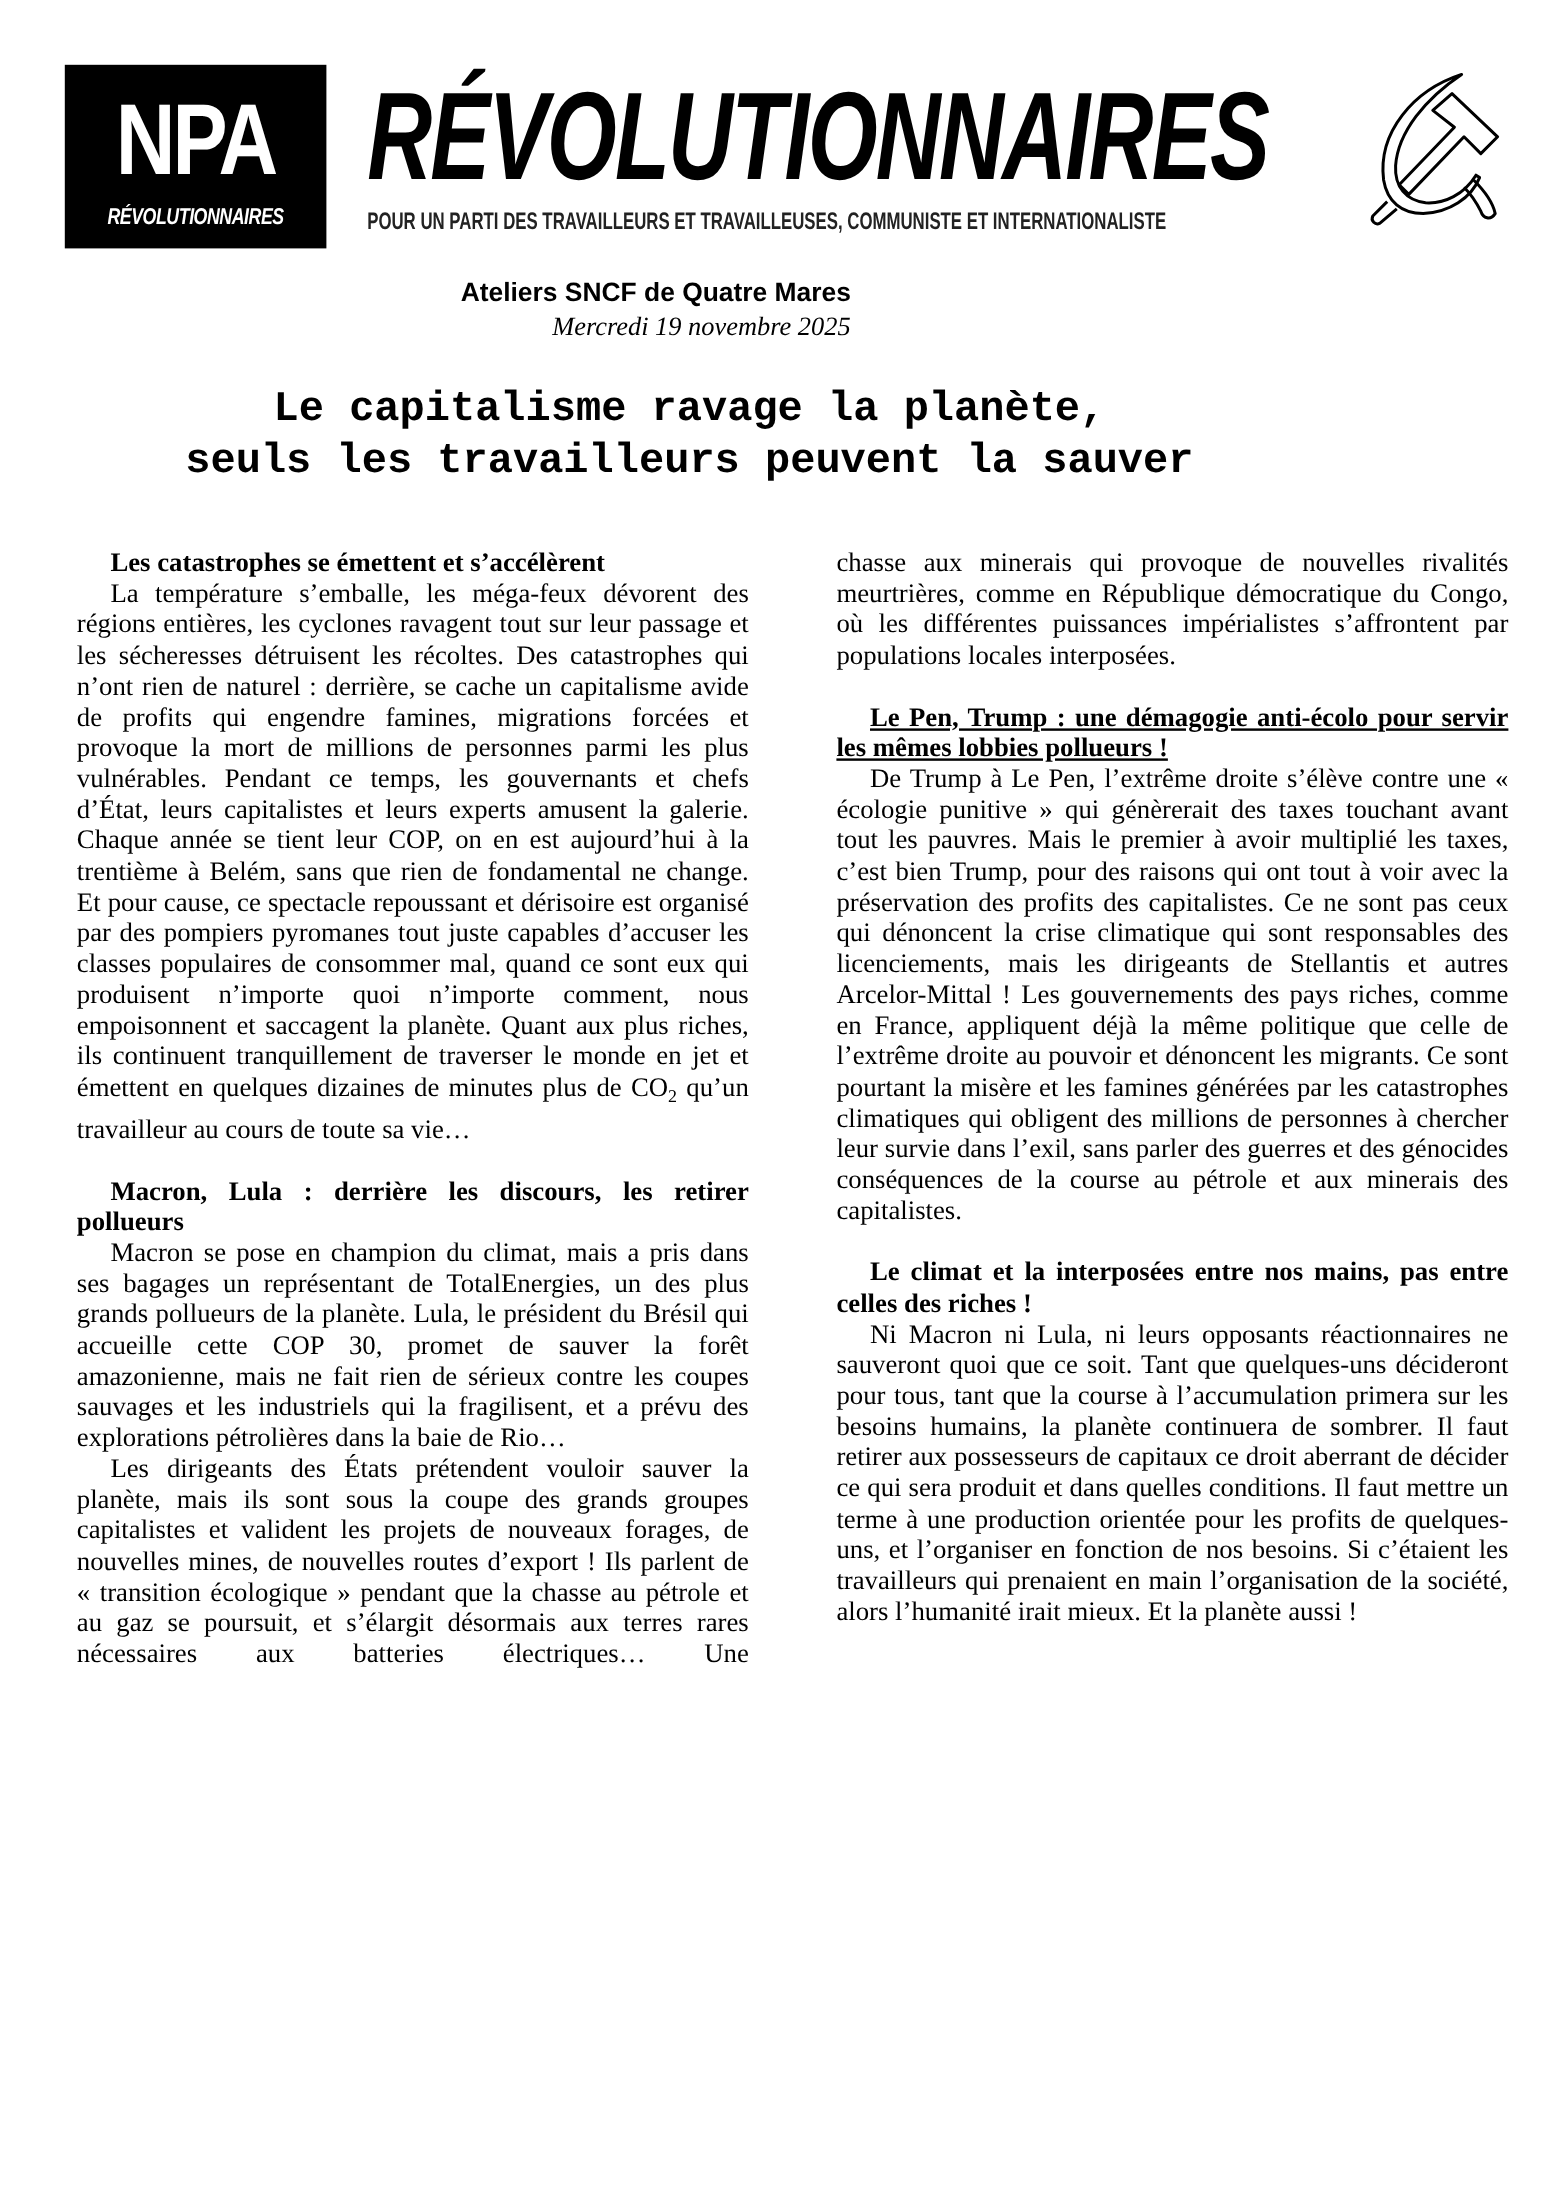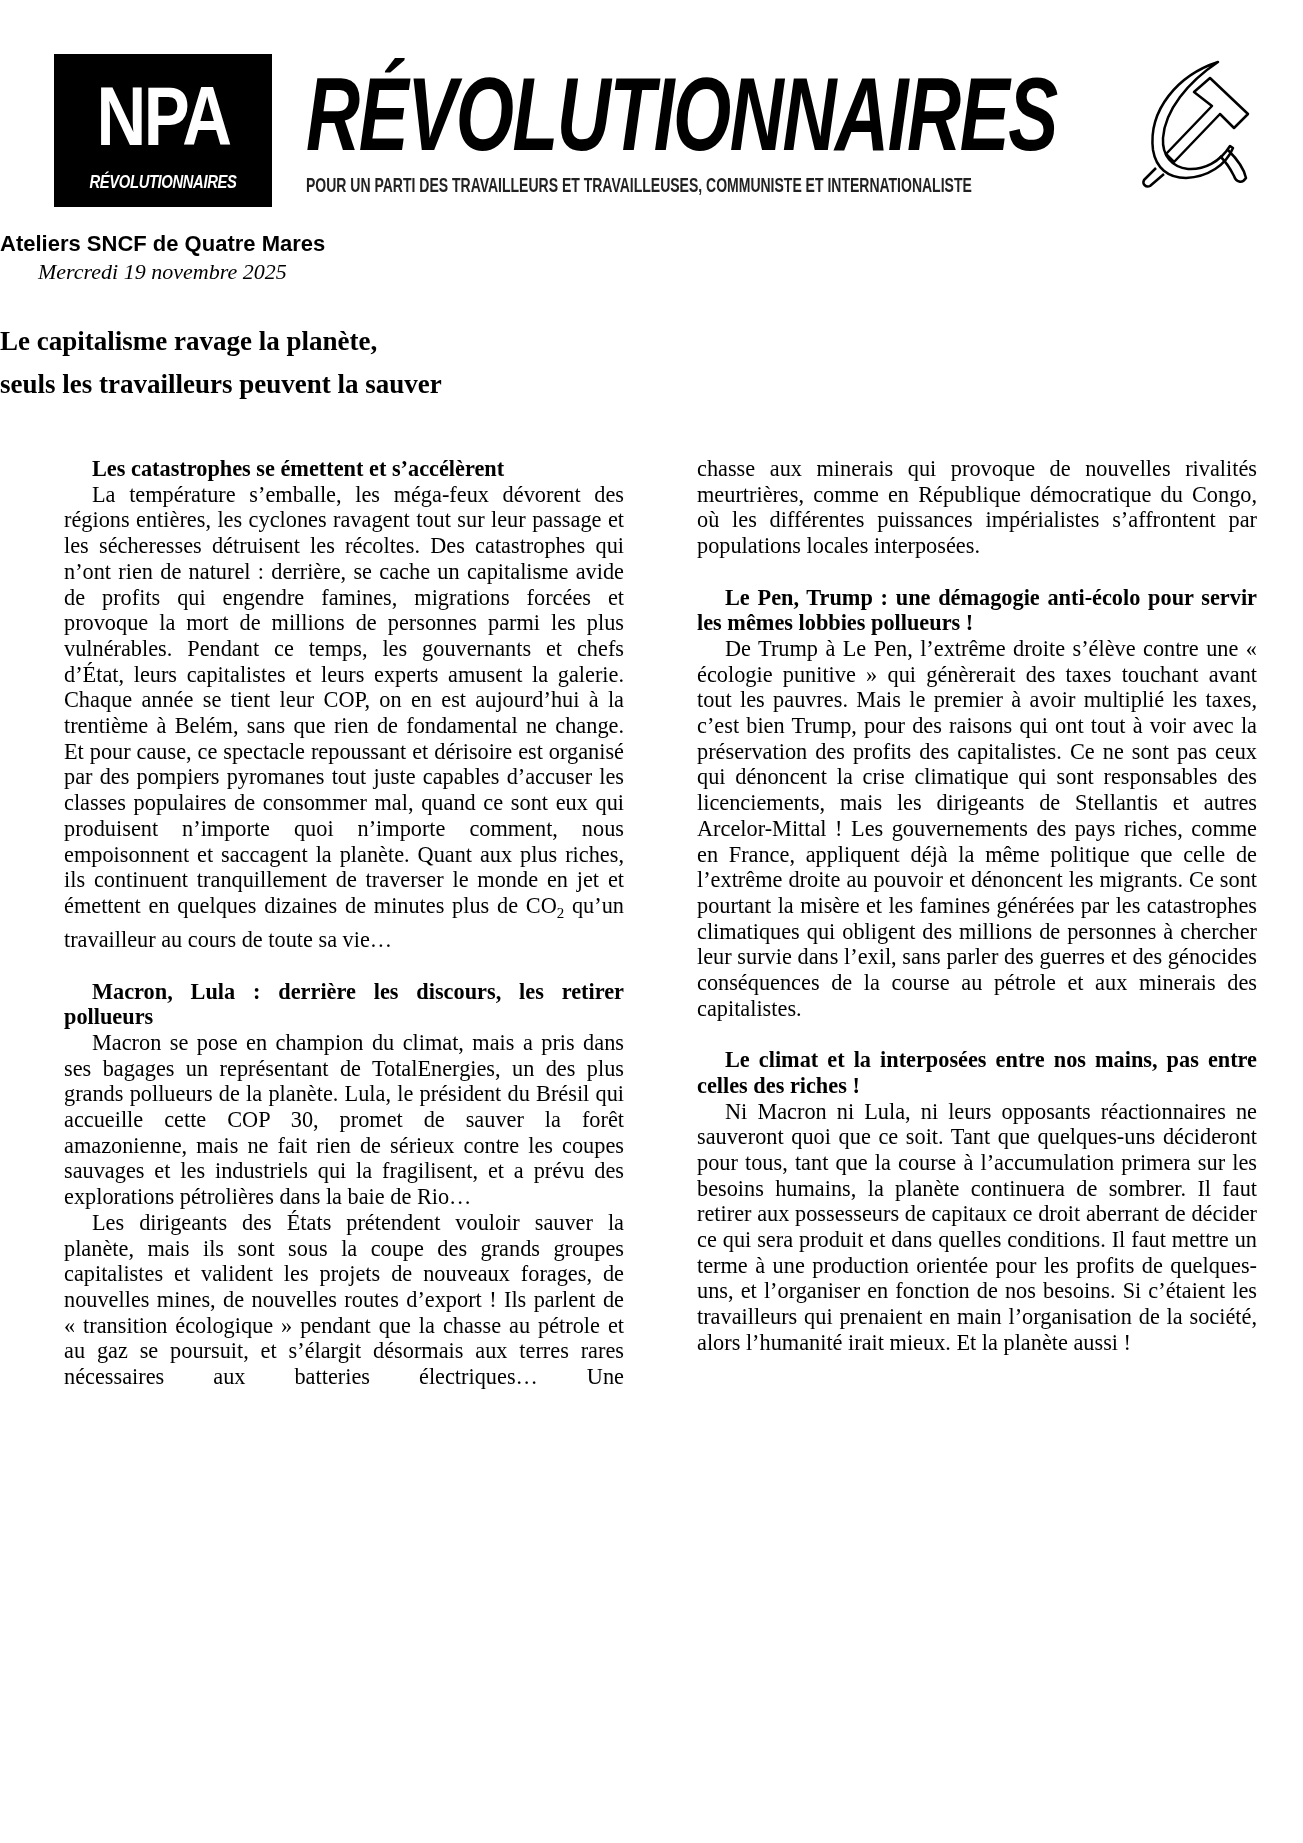--- a/index.html
+++ b/index.html
@@ -4,24 +4,24 @@
 <style>
   html, body { margin: 0; padding: 0; background: #ffffff; }
   body { width: 1303px; height: 1843px; position: relative; overflow: hidden; color: #000; }
   .npa-box { position: absolute; left: 54px; top: 54px; width: 218px; height: 153px; background: #000; color: #fff; text-align: center; }
   .npa-big { font-family: "Liberation Sans", sans-serif; font-weight: bold; font-size: 84px; line-height: 84px; letter-spacing: -3px; margin-top: 20px; transform: scaleX(0.82); }
   .npa-small { font-family: "Liberation Sans", sans-serif; font-weight: bold; font-style: italic; font-size: 19px; line-height: 20px; letter-spacing: -0.5px; margin-top: 14px; transform: scaleX(0.78); white-space: nowrap; }
   .masthead { position: absolute; left: 306px; top: 62px; width: 740px; }
   .masthead-title { font-family: "Liberation Sans", sans-serif; font-weight: bold; font-style: italic; font-size: 104px; line-height: 104px; letter-spacing: -2px; transform: scaleX(0.72); transform-origin: left top; white-space: nowrap; }
   .masthead-sub { font-family: "Liberation Sans", sans-serif; font-weight: bold; font-size: 20px; line-height: 22px; margin-top: 8px; transform: scaleX(0.7); transform-origin: left top; white-space: nowrap; color: #222; }
   .emblem { position: absolute; left: 1108px; top: 50px; width: 150px; height: 150px; }
-  .subhead { position: absolute; left: 0; width: 1093px; text-align: left; }
+  .subhead { position: absolute; left: 0; width: 1093px; text-align: center; }
   .workplace { top: 230px; font-family: "Liberation Sans", sans-serif; font-weight: bold; font-size: 22px; line-height: 28px; }
   .date { top: 258px; font-family: "Liberation Serif", serif; font-style: italic; font-size: 22px; line-height: 28px; padding-left: 38px; }
-  .headline { top: 320px; font-family: Liberation Serif, serif; font-weight: bold; font-size: 27px; line-height: 43px; }
+  .headline { top: 320px; font-family: Liberation Mono, monospace; font-weight: bold; font-size: 35px; line-height: 43px; margin-left: 28px; }
   .col { position: absolute; top: 456px; font-family: "Liberation Serif", serif; font-size: 22.3px; line-height: 25.7px; text-align: justify; }
   .col-left { left: 64px; width: 560px; }
   .col-right { left: 697px; width: 560px; }
   .col h2 { font-size: 22.3px; line-height: 25.7px; font-weight: bold; margin: 0; text-indent: 28px; }
   .col p { margin: 0; text-indent: 28px; }
   .col p.noindent { text-indent: 0; }
   .gap { height: 25.7px; }
   .col .last { text-align-last: justify; }
 </style>
 </head>
@@ -57,18 +57,18 @@
   <p><span>La température s’emballe, les méga-feux dévorent des régions entières, les cyclones ravagent tout sur leur passage et les sécheresses détruisent les récoltes. Des catastrophes qui n’ont rien de naturel : derrière, se cache un capitalisme avide de profits qui engendre famines, migrations forcées et provoque la mort de millions de personnes parmi les plus vulnérables. Pendant ce temps, les gouvernants et chefs d’État, leurs capitalistes et leurs experts amusent la galerie. Chaque année se tient leur COP, on en est aujourd’hui à la trentième à Belém, sans que rien de fondamental ne change. Et pour cause, ce spectacle repoussant et dérisoire est organisé par des pompiers pyromanes tout juste capables d’accuser les classes populaires de consommer mal, quand ce sont eux qui produisent n’importe quoi n’importe comment, nous empoisonnent et saccagent la planète. Quant aux plus riches, ils continuent tranquillement de traverser le monde en jet et émettent en quelques dizaines de minutes plus de CO</span><sub style="font-size:15px;">2</sub><span> qu’un travailleur au cours de toute sa vie…</span></p>
   <div class="gap"></div>
   <h2 style="text-align:justify; text-align-last:left;">Macron, Lula : derrière les discours, les retirer pollueurs</h2>
   <p>Macron se pose en champion du climat, mais a pris dans ses bagages un représentant de TotalEnergies, un des plus grands pollueurs de la planète. Lula, le président du Brésil qui accueille cette COP 30, promet de sauver la forêt amazonienne, mais ne fait rien de sérieux contre les coupes sauvages et les industriels qui la fragilisent, et a prévu des explorations pétrolières dans la baie de Rio…</p>
   <p class="last">Les dirigeants des États prétendent vouloir sauver la planète, mais ils sont sous la coupe des grands groupes capitalistes et valident les projets de nouveaux forages, de nouvelles mines, de nouvelles routes d’export ! Ils parlent de « transition écologique » pendant que la chasse au pétrole et au gaz se poursuit, et s’élargit désormais aux terres rares nécessaires aux batteries électriques… Une</p>
 </div>
 
 <div class="col col-right">
   <p class="noindent">chasse aux minerais qui provoque de nouvelles rivalités meurtrières, comme en République démocratique du Congo, où les différentes puissances impérialistes s’affrontent par populations locales interposées.</p>
   <div class="gap"></div>
-  <h2 style="text-align:justify; text-align-last:left;">Le Pen, Trump : une démagogie anti-écolo pour servir les mêmes lobbies pollueurs !</h2>
+  <h2 style="text-align:justify; text-align-last:left;text-decoration:underline;">Le Pen, Trump : une démagogie anti-écolo pour servir les mêmes lobbies pollueurs !</h2>
   <p>De Trump à Le Pen, l’extrême droite s’élève contre une « écologie punitive » qui génèrerait des taxes touchant avant tout les pauvres. Mais le premier à avoir multiplié les taxes, c’est bien Trump, pour des raisons qui ont tout à voir avec la préservation des profits des capitalistes. Ce ne sont pas ceux qui dénoncent la crise climatique qui sont responsables des licenciements, mais les dirigeants de Stellantis et autres Arcelor-Mittal ! Les gouvernements des pays riches, comme en France, appliquent déjà la même politique que celle de l’extrême droite au pouvoir et dénoncent les migrants. Ce sont pourtant la misère et les famines générées par les catastrophes climatiques qui obligent des millions de personnes à chercher leur survie dans l’exil, sans parler des guerres et des génocides conséquences de la course au pétrole et aux minerais des capitalistes.</p>
   <div class="gap"></div>
   <h2 style="text-align:justify; text-align-last:left;">Le climat et la interposées entre nos mains, pas entre celles des riches !</h2>
   <p>Ni Macron ni Lula, ni leurs opposants réactionnaires ne sauveront quoi que ce soit. Tant que quelques-uns décideront pour tous, tant que la course à l’accumulation primera sur les besoins humains, la planète continuera de sombrer. Il faut retirer aux possesseurs de capitaux ce droit aberrant de décider ce qui sera produit et dans quelles conditions. Il faut mettre un terme à une production orientée pour les profits de quelques-uns, et l’organiser en fonction de nos besoins. Si c’étaient les travailleurs qui prenaient en main l’organisation de la société, alors l’humanité irait mieux. Et la planète aussi !</p>
 </div>
 
 </body></html>

